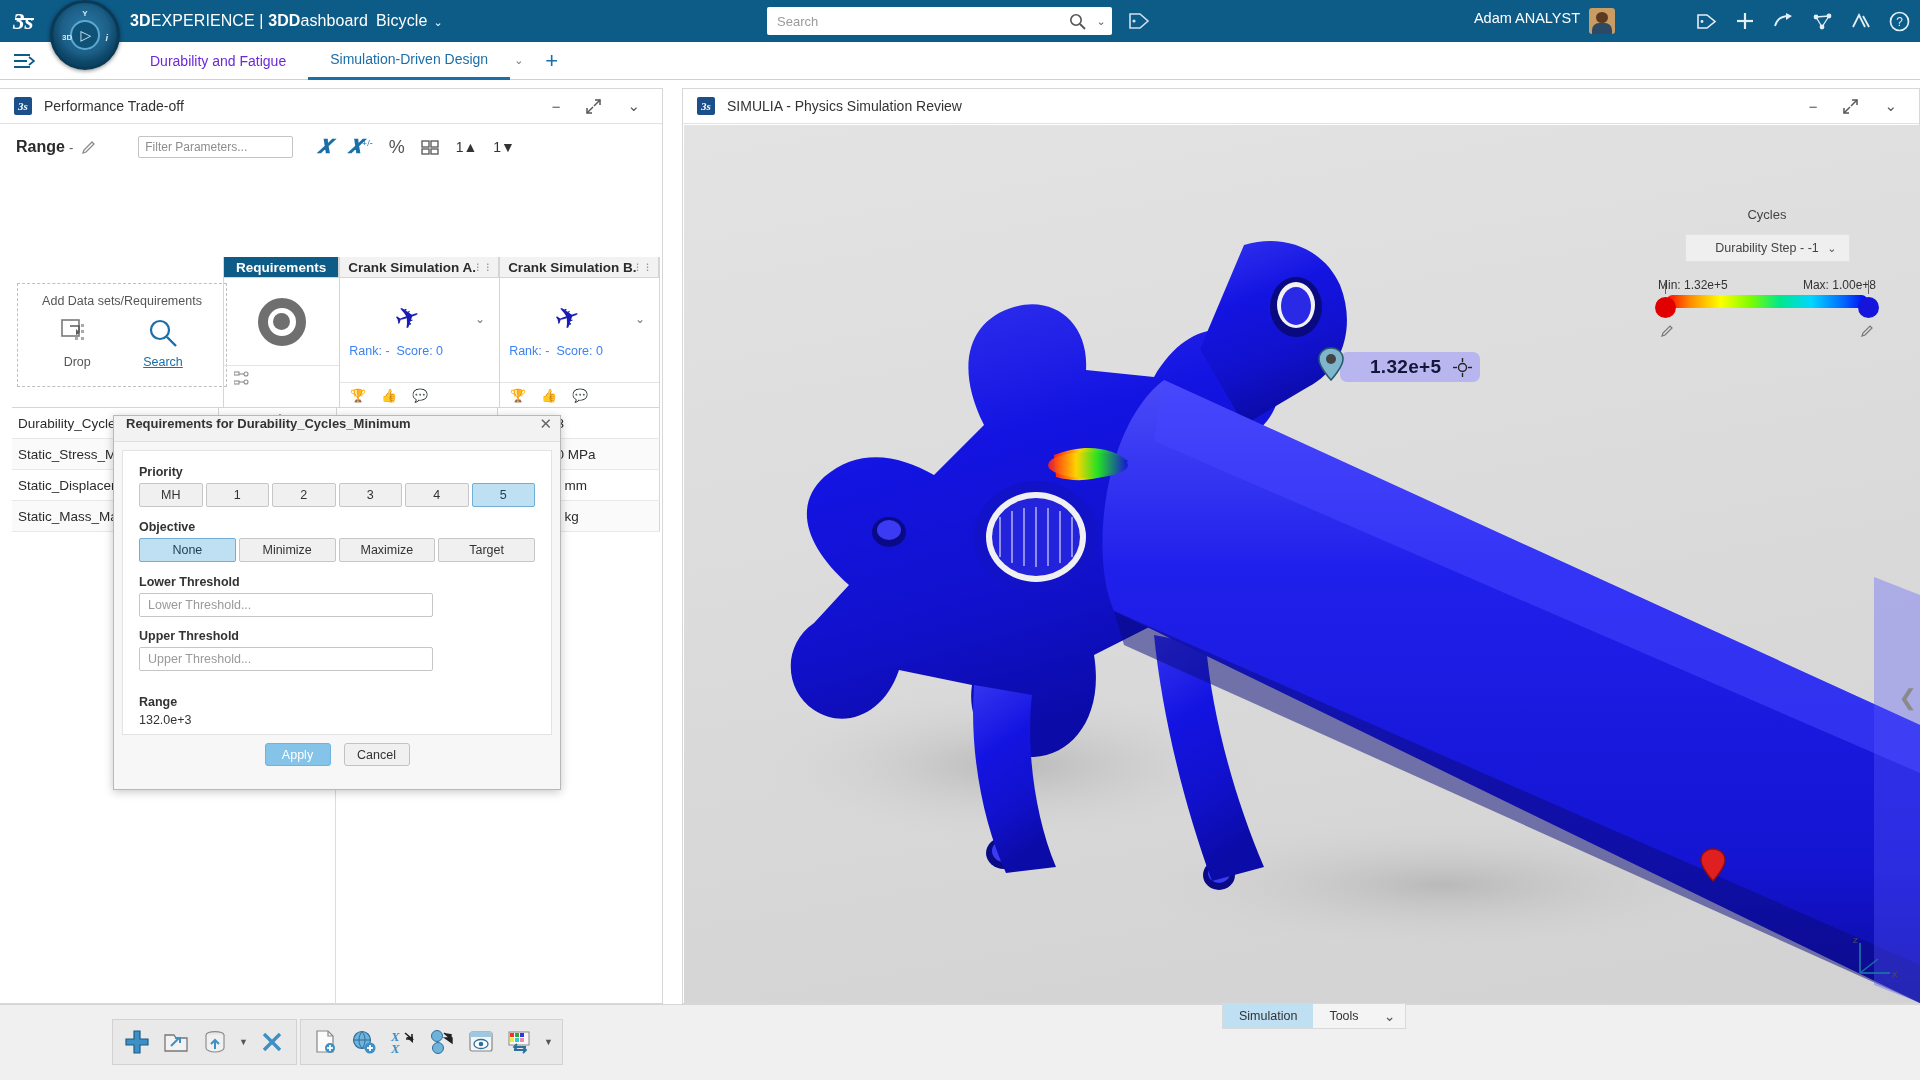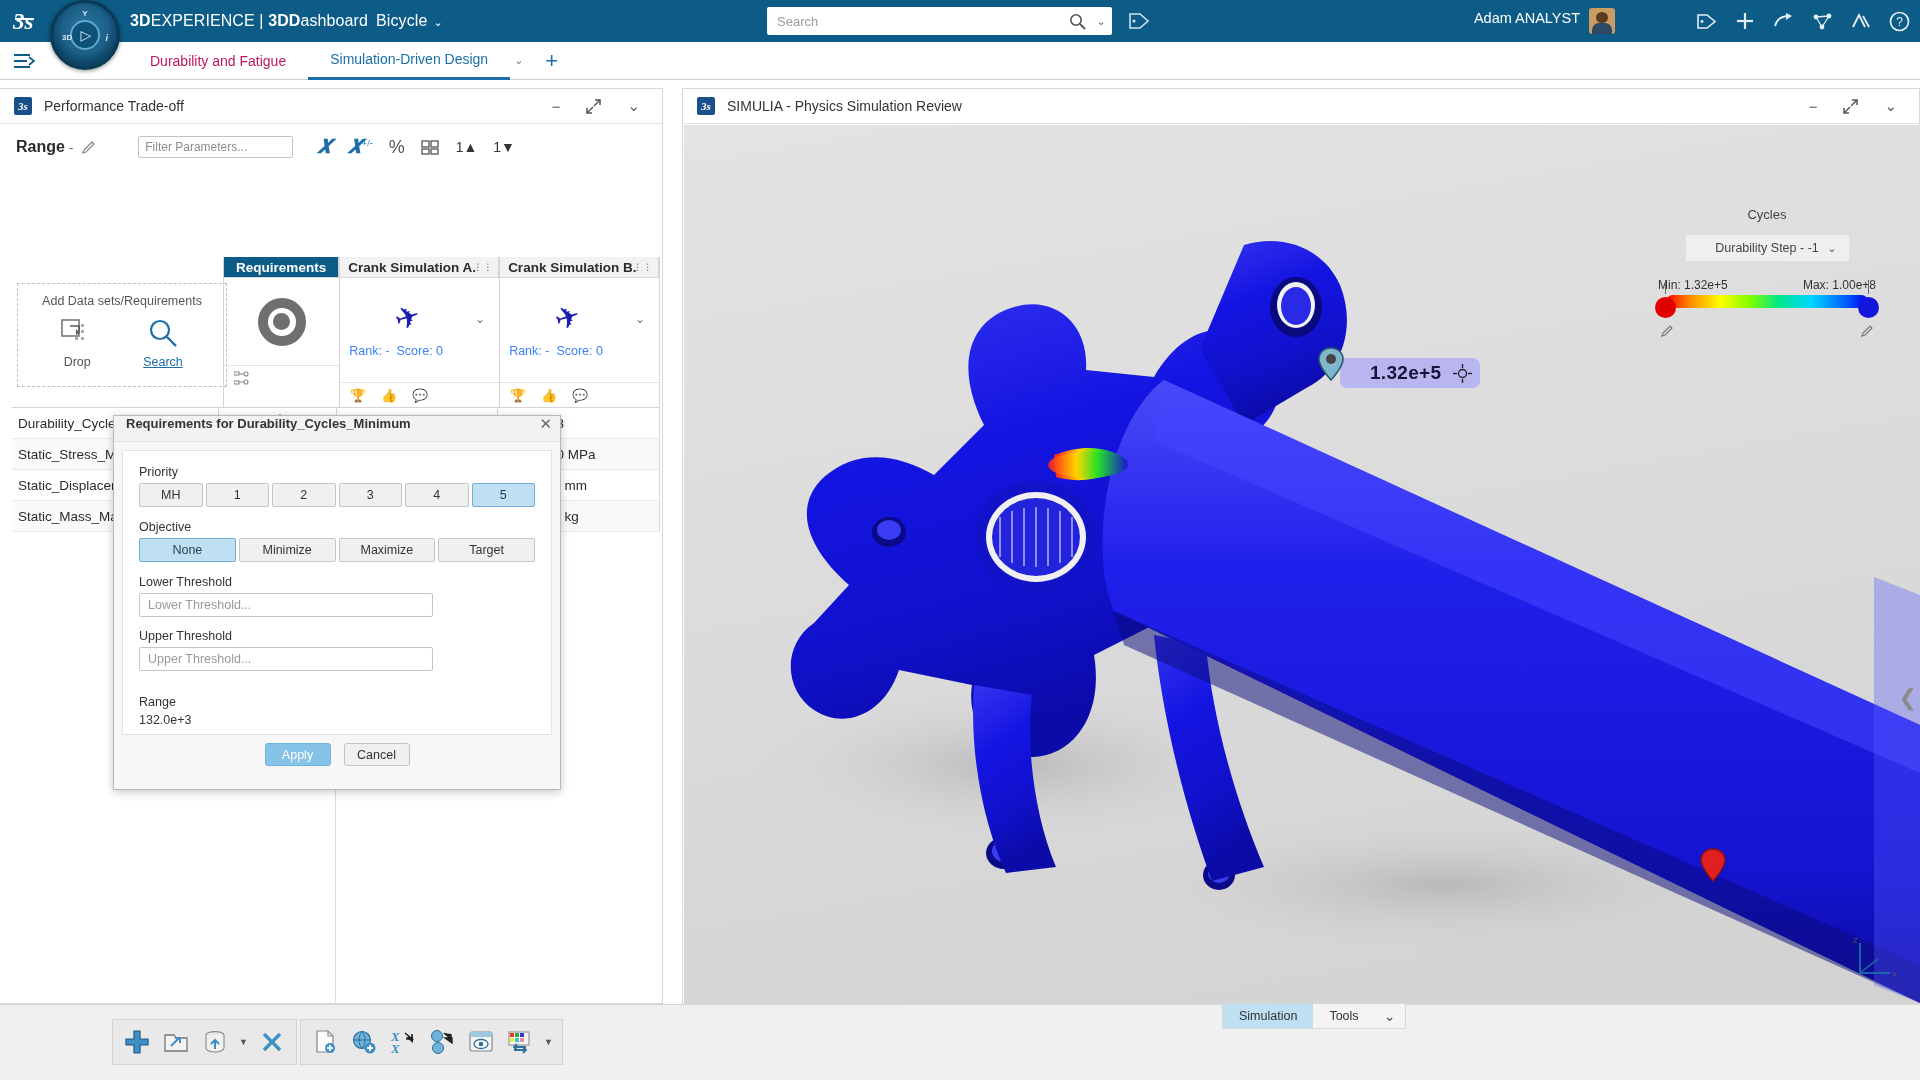--- a/index.html
+++ b/index.html
@@ -61,21 +61,21 @@
   .avatar:before{content:"";position:absolute;left:3px;top:15px;width:20px;height:12px;border-radius:7px 7px 0 0;background:#2c4a63;}
   .hicons { position:absolute; right:10px; top:0; height:42px; display:flex; align-items:center; gap:18px; color:#e3eff6; }
   .hicons > span { cursor:pointer; display:flex; align-items:center; }
   
   .tabbar {
     position:absolute; left:0; top:42px; width:1920px; height:38px;
     background:#fff; border-bottom:1px solid #d0d0d0; display:flex; align-items:center;
   }
   .hamburger { width:48px; height:38px; display:flex; align-items:center; justify-content:center; color:#0d5b87; }
   .tab {
-    height:38px; padding:0 22px; display:flex; align-items:center; color:#be185d; font-size:14px;
+    height:38px; padding:0 22px; display:flex; align-items:center; color:#6d28d9; font-size:14px;
     cursor:pointer; white-space:nowrap;
   }
   .tab.first { margin-left:80px; }
   .tab.active { color:#1b6ea8; border-bottom:3px solid #1b6ea8; font-weight:normal; }
   .tab-caret { color:#777; font-size:11px; padding:0 10px 0 4px; cursor:pointer; }
   .tab-plus { color:#1b6ea8; font-size:22px; padding:0 12px; cursor:pointer; line-height:1;}
   
   .panelL {
     position:absolute; left:0px; top:88px; width:663px; height:916px;
     background:#fff; border:1px solid #d7d7d7; border-left:0;
@@ -143,21 +143,21 @@
   .vsplit { position:absolute; left:335px; top:440px; width:1px; height:560px; background:#dcdcdc; }
   
   .dialog {
     position:absolute; left:113px; top:415px; width:448px; height:375px;
     background:#f7f7f7; border:1px solid #b8b8b8; box-shadow:0 2px 9px rgba(0,0,0,.22); z-index:60;
   }
   .dlg-head { height:26px; display:flex; align-items:flex-start; padding:0 8px 0 12px; background:#f2f2f2; border-bottom:1px solid #e0e0e0;}
   .dlg-title { font-size:13px; font-weight:bold; color:#333; }
   .dlg-x { margin-left:auto; color:#666; font-size:15px; cursor:pointer; line-height:1;}
   .dlg-body { background:#fff; margin:8px; height:285px; border:1px solid #e3e3e3; padding:14px 16px; }
-  .flabel { font-size:12.5px; font-weight:normal; color:#333; margin-bottom:4px; }
+  .flabel { font-size:12.5px; font-weight:bold; color:#333; margin-bottom:4px; }
   .btngroup { display:flex; gap:3px; margin-bottom:13px; }
   .bgbtn {
     flex:1; height:24px; border:1px solid #c6c6c6; background:#f0f0f0; font-size:12.5px; color:#333;
     display:flex; align-items:center; justify-content:center; cursor:pointer; border-radius:2px;
     font-family:"Liberation Sans",sans-serif;
   }
   .bgbtn.sel { background:#bfdff2; border-color:#72aed6; color:#1c3d52; }
   .tinput {
     width:294px; height:24px; border:1px solid #c6c6c6; border-radius:2px; padding:0 8px;
     font-size:12.5px; color:#333; outline:none; margin-bottom:12px; background:#fff;
@@ -193,21 +193,21 @@
     background:linear-gradient(90deg,#ff0000 0%,#ff8c00 12%,#ffff00 27%,#7cfc00 42%,#00e88a 56%,#00d6ff 72%,#0066ff 88%,#0000ee 100%);
     margin:0 14px;
   }
   .lg-knob { position:absolute; top:19px; width:21px; height:21px; border-radius:50%; cursor:pointer;}
   .lg-knob.min { left:3px; background:#e00000; }
   .lg-knob.max { right:3px; background:#1414dc; }
   .lg-tick { position:absolute; top:2px; width:1px; height:14px; background:#666;}
   .lg-pencil { position:absolute; top:46px; color:#777; font-size:13px;}
   .annot {
     position:absolute; left:1340px; top:352px; display:flex; align-items:center;
-    background:#b9b6ef; border-radius:7px; height:30px; padding:0 8px 0 30px; z-index:12;margin-top:6px;
+    background:#b9b6ef; border-radius:7px; height:30px; padding:0 8px 0 30px; z-index:12;
   }
   .annot .v { font-size:19px; font-weight:bold; color:#15153a; letter-spacing:.3px;}
   .annot .x { margin-left:12px; color:#222; font-size:17px;}
   .pin {
     position:absolute; left:1318px; top:347px; width:26px; height:34px; z-index:13;
   }
   .pin2 { position:absolute; left:1700px; top:848px; width:26px; height:34px; z-index:13;}
   .vp-arrow { position:absolute; right:3px; top:560px; color:#8a8a8a; font-size:22px; cursor:pointer;}
   .axes { position:absolute; right:22px; bottom:22px; width:46px; height:46px; }
   

